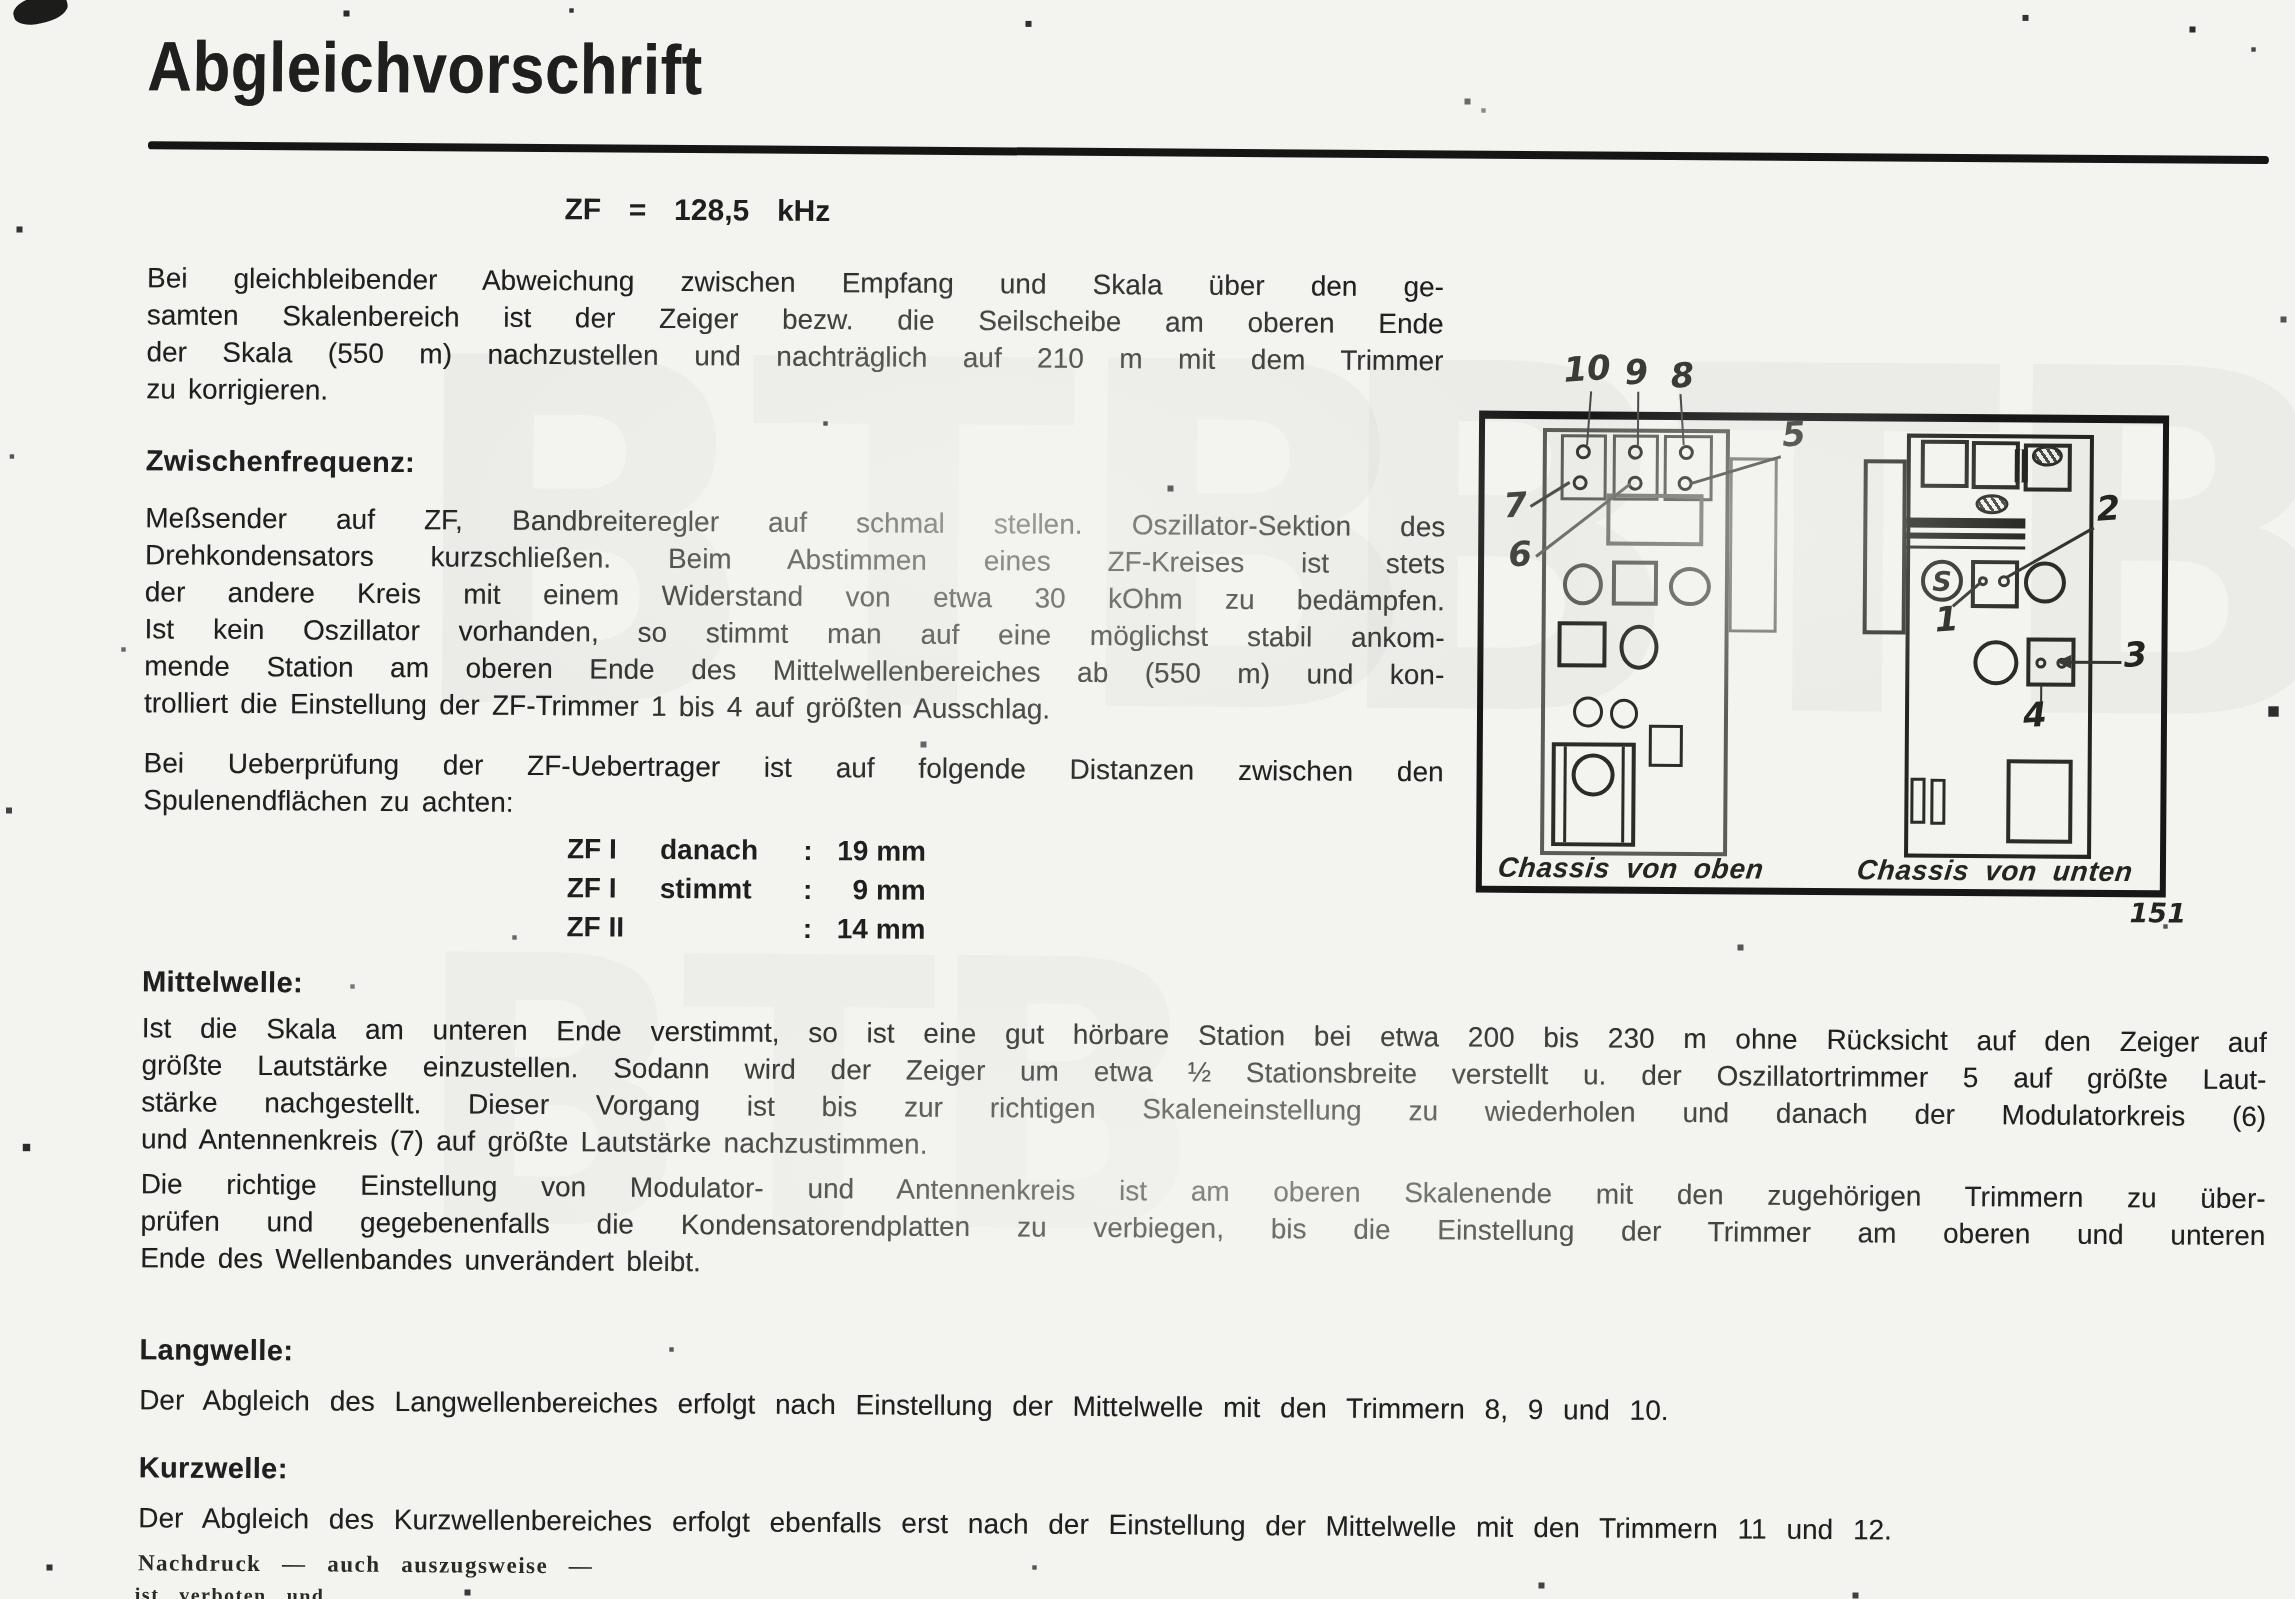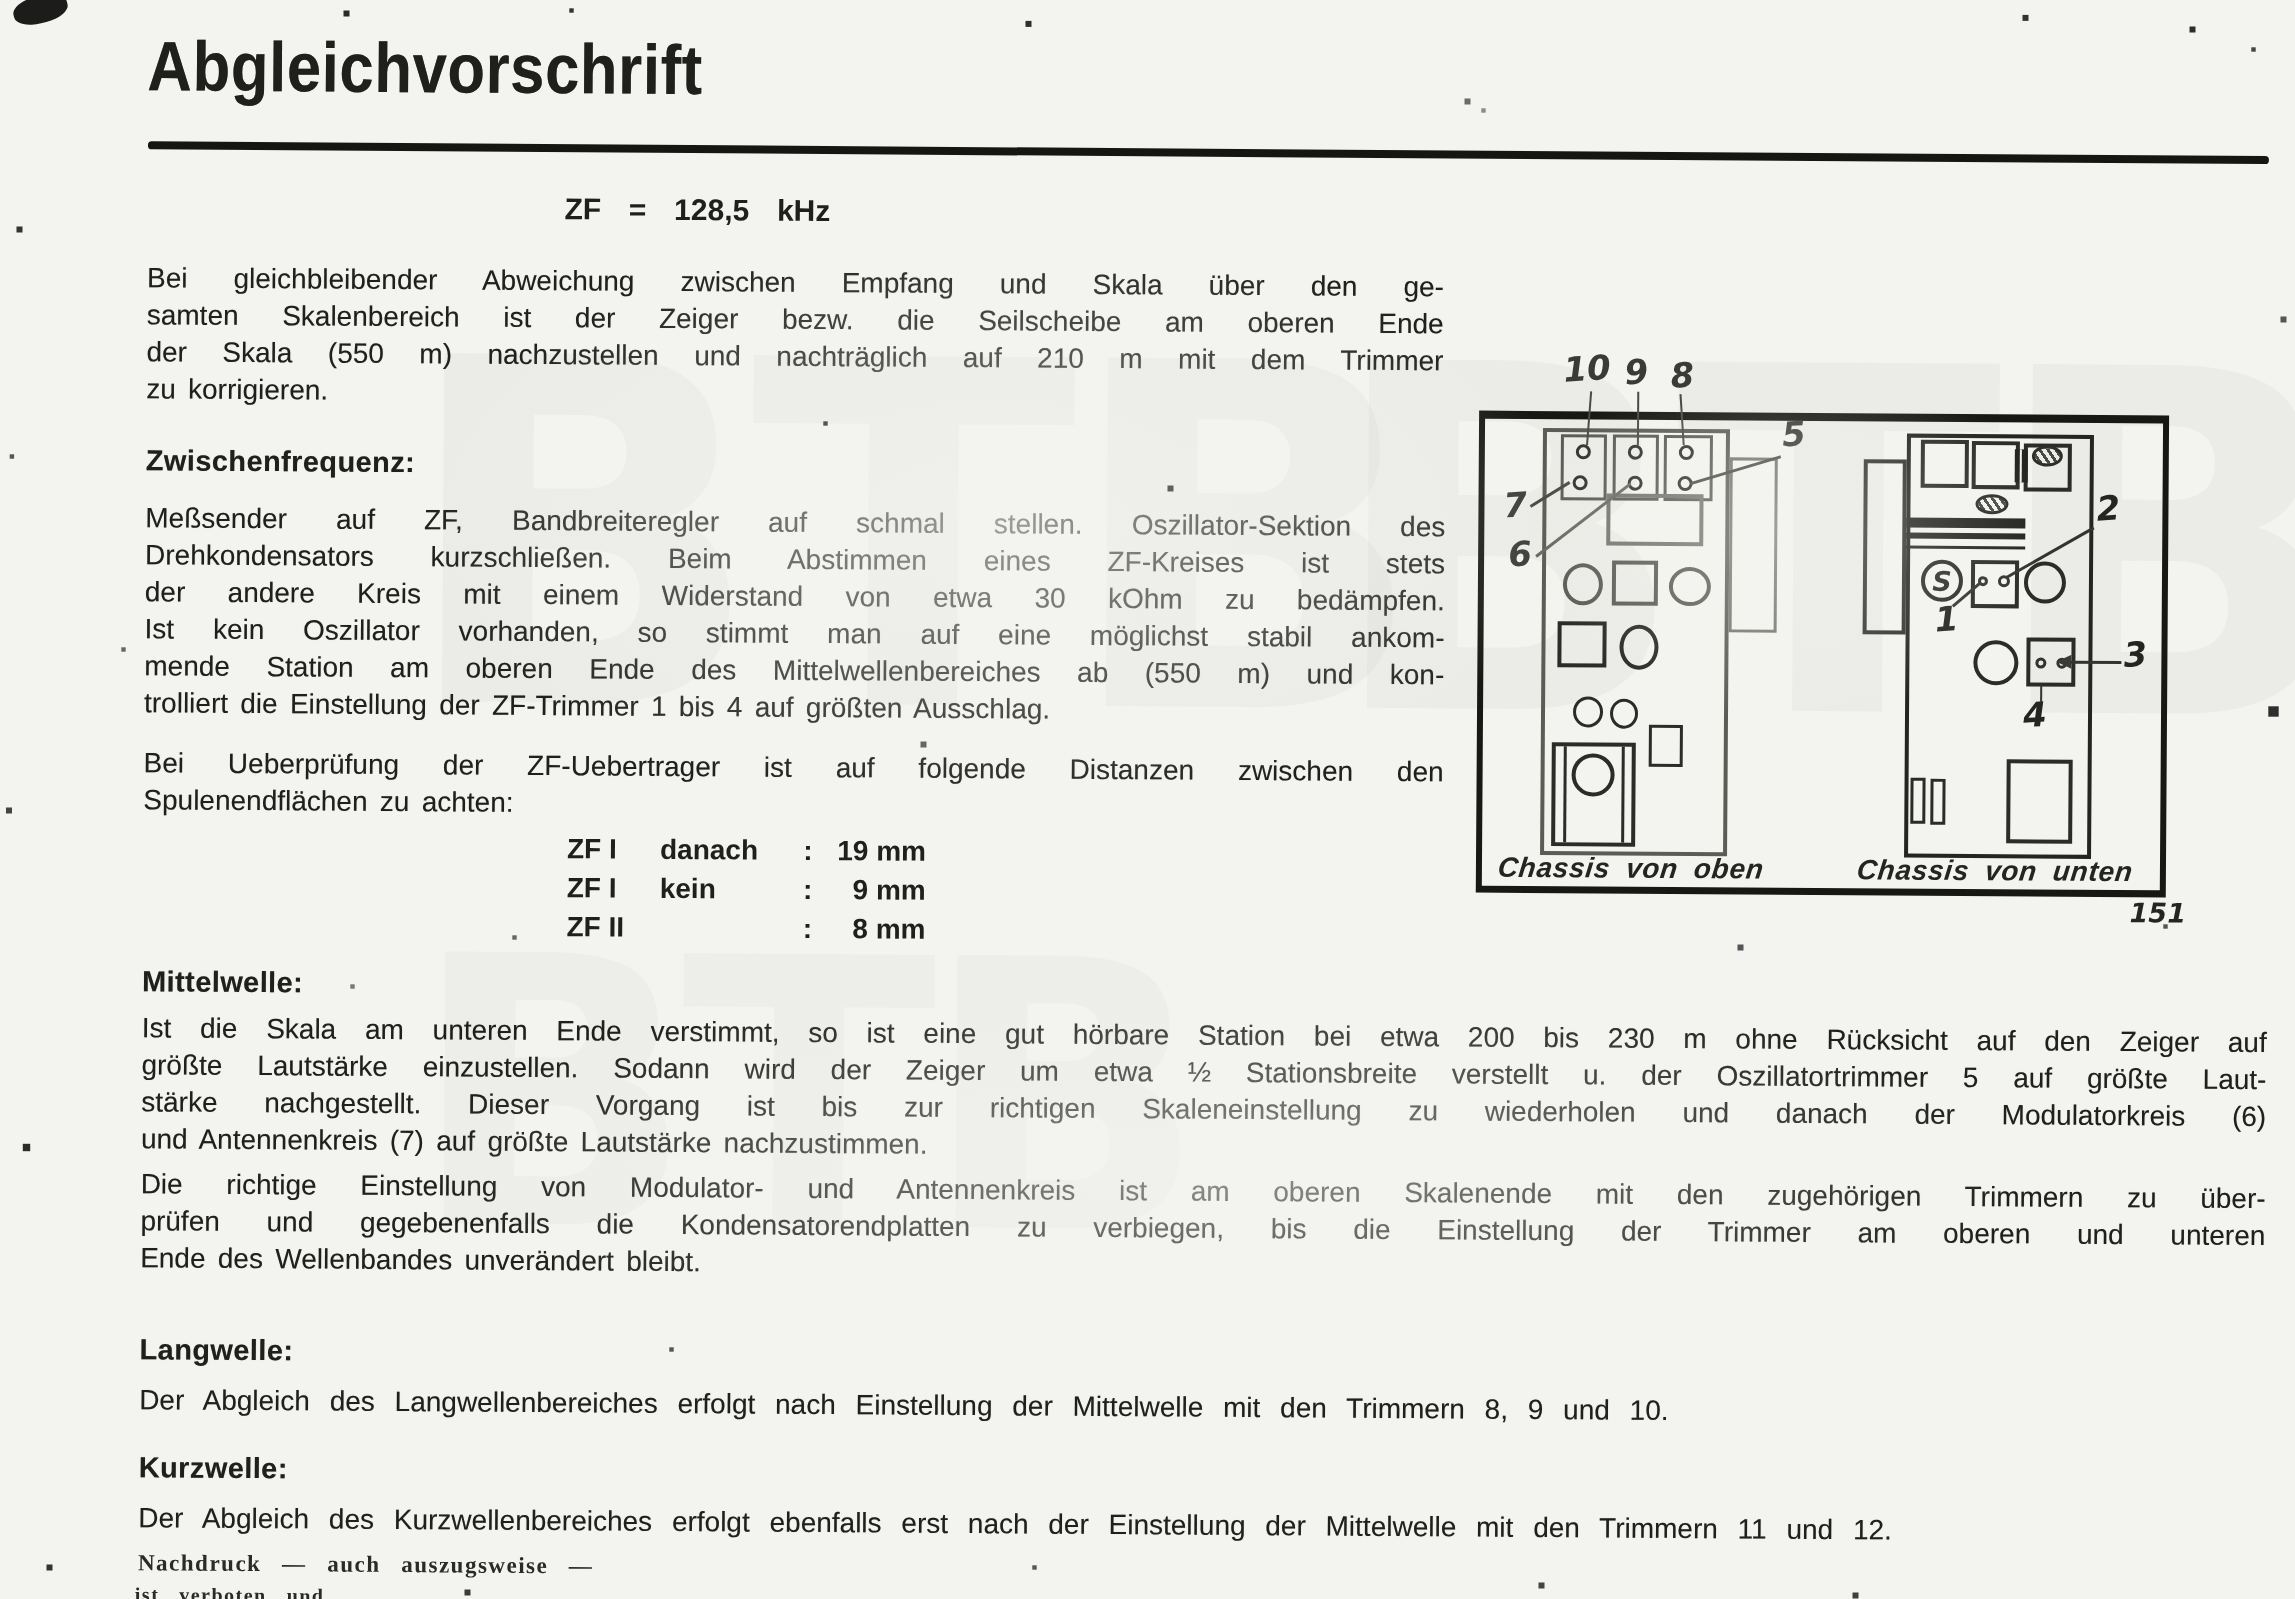--- a/index.html
+++ b/index.html
@@ -115,29 +115,29 @@
 
     <div class="abs" id="zftable">
       <div class="trow">
         <span class="tc-name">ZF I</span>
         <span class="tc-mode">danach</span>
         <span class="tc-colon">:</span>
         <span class="tc-val">19 mm</span>
       </div>
       <div class="trow">
         <span class="tc-name">ZF I</span>
-        <span class="tc-mode">kein</span>
+        <span class="tc-mode">stimmt</span>
         <span class="tc-colon">:</span>
         <span class="tc-val">9 mm</span>
       </div>
       <div class="trow">
         <span class="tc-name">ZF II</span>
         <span class="tc-mode"></span>
         <span class="tc-colon">:</span>
-        <span class="tc-val">8 mm</span>
+        <span class="tc-val">14 mm</span>
       </div>
     </div>
 
     <div>
       <div class="rect" style="left:1482px;top:405px;width:690px;height:482px;border-width:8.2px 6.7px 7.5px 6.7px;border-color:#171715;"></div>
 
       <div class="rect lite" style="left:1546px;top:422px;width:187px;height:427px;"></div>
       <div class="rect gray" style="left:1733px;top:450px;width:48px;height:175px;border-width:3.7px;"></div>
       <div class="rect lite" style="left:1564px;top:428px;width:46px;height:66px;border-width:3.7px;"></div>
       <div class="rect lite" style="left:1616px;top:428px;width:46px;height:66px;border-width:3.7px;"></div>

